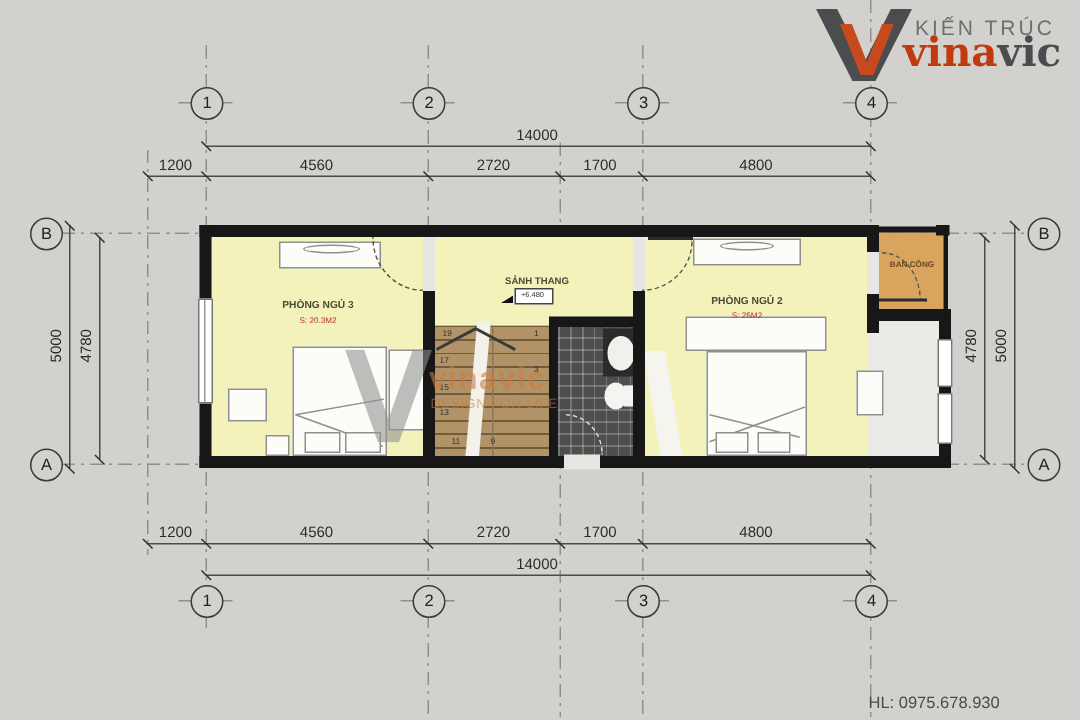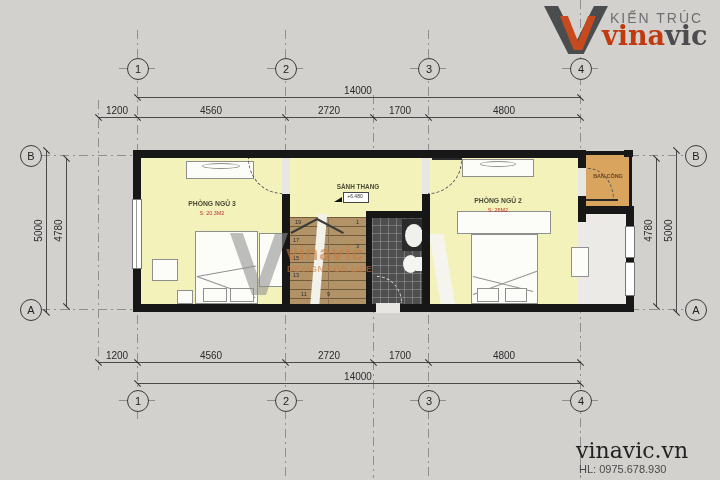--- a/index.html
+++ b/index.html
@@ -214,23 +214,22 @@
   <div class="lbl roomname" style="left:448px;top:196px;width:100px">PHÒNG NGỦ 2</div>
   <div class="lbl roomarea" style="left:448px;top:206px;width:100px">S: 26M2</div>
   <div class="lbl roomname" style="left:310px;top:183px;width:96px;transform:scale(.8)">SẢNH THANG</div>
   <div class="abs" style="left:343px;top:192px;width:24px;height:9px;border:1px solid #444;background:#fff"></div>
   <div class="lbl" style="left:331px;top:192px;width:48px;font-size:8px;color:#333;transform:scale(.62)">+6.480</div>
   <div class="abs" style="left:334px;top:197px;width:8px;height:5px;background:#111;clip-path:polygon(0 100%,100% 0,100% 100%)"></div>
   <div class="lbl" style="left:584px;top:172px;width:48px;font-size:8px;font-weight:bold;color:#6b4423;transform:scale(.68)">BAN CÔNG</div>
 
   <div class="vmark wm" style="left:230px;top:233px;width:58px;height:62px;background:#8f8f8f"></div>
   <div class="lbl wm" style="left:286px;top:241px;font-size:21px;font-weight:bold;color:#cf7a3f;letter-spacing:1px">vinavic</div>
-  <div class="lbl wm" style="left:287px;top:264px;font-size:9px;font-weight:bold;color:#cf7a3f;letter-spacing:.5px">DESIGN FOR LIFE</div>
+  <div class="lbl wm" style="left:287px;top:264px;font-size:9px;font-weight:normal;color:#cf7a3f;letter-spacing:.5px">DESIGN FOR LIFE</div>
 
   <div class="vmark" style="left:544px;top:6px;width:64px;height:48px;background:#4b4c4e"></div>
   <div class="vmark" style="left:560px;top:16px;width:36px;height:34px;background:#c64a1d"></div>
   <div class="lbl" style="left:610px;top:10px;font-size:14px;color:#6f6f71;letter-spacing:2px">KIẾN TRÚC</div>
   <div class="abs" style="left:602px;top:20px;font-family:'DejaVu Serif',serif;font-weight:bold;font-size:27px"><span style="color:#c0390f">vina</span><span style="color:#4c4c4f">vic</span></div>
 
-  <div class="abs" style="left:576px;top:438px;font-family:'DejaVu Serif',serif;font-size:22px;color:#222">vinavic.vn</div>
   <div class="abs" style="left:579px;top:463px;font-size:11px;color:#4a4a4a">HL: 0975.678.930</div>
 
 </div>
 
 </body></html>

